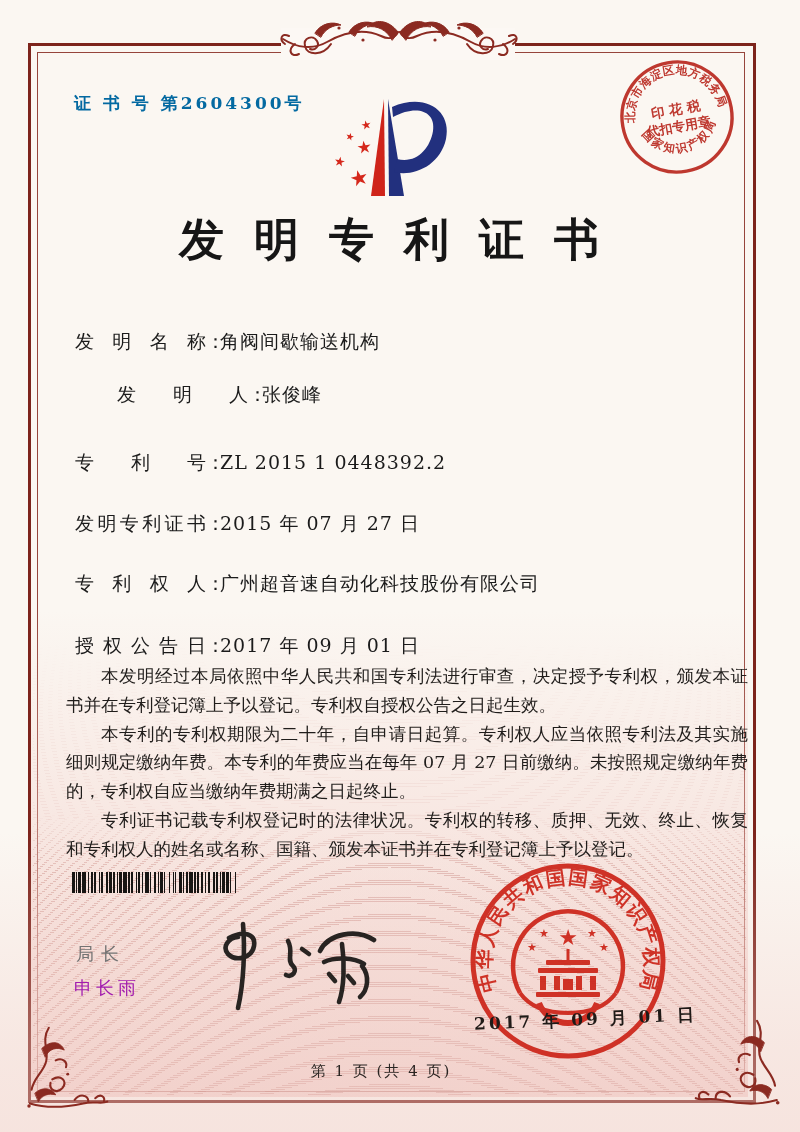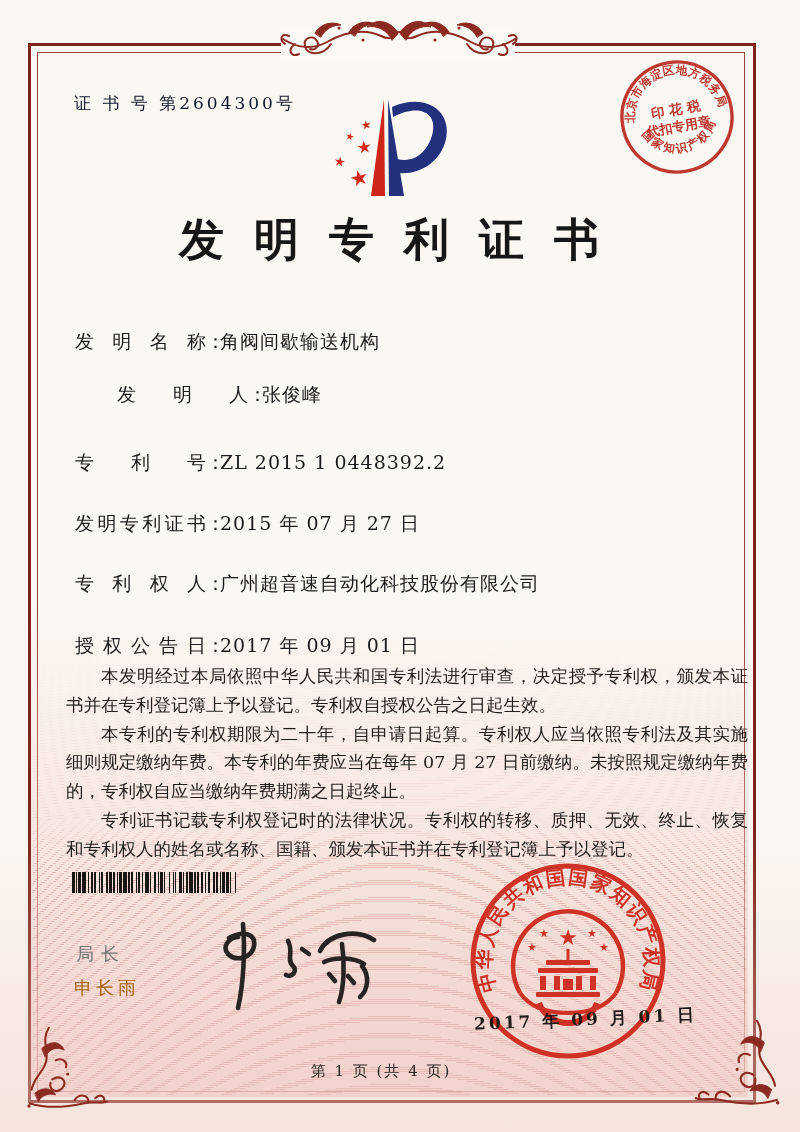--- a/index.html
+++ b/index.html
@@ -34,37 +34,37 @@
     -webkit-mask-image:linear-gradient(180deg,rgba(0,0,0,0),#000 20%);
     mask-image:linear-gradient(180deg,rgba(0,0,0,0),#000 20%);
   }
   .guilloche2{
     left:33px;top:640px;width:713px;height:180px;pointer-events:none;opacity:.35;
     background:repeating-radial-gradient(170% 140% at 50% -120%,rgba(184,104,96,0.22) 0 1px,rgba(0,0,0,0) 1px 7px);
     -webkit-mask-image:linear-gradient(180deg,rgba(0,0,0,0),#000 80%);
     mask-image:linear-gradient(180deg,rgba(0,0,0,0),#000 80%);
   }
   
-  .cert-no{left:74px;top:92px;font-size:17px;letter-spacing:3px;color:#0f172a;}
+  .cert-no{left:74px;top:92px;font-size:17px;letter-spacing:3px;color:#0369a1;font-weight:bold;}
   .title{
     left:28px;top:210px;width:722px;text-align:center;
     font-size:45px;font-weight:700;color:#161616;
     letter-spacing:30px;text-indent:30px;
   }
   .field{left:75px;width:660px;font-size:19px;color:#1b1b1b;white-space:nowrap;}
   .f-label{display:inline-block;width:131px;text-align:justify;text-align-last:justify;}
   .f-colon{display:inline-block;width:14px;}
   .f-value{letter-spacing:1px;}
   .body-text{
     left:66px;top:662px;width:682px;font-size:17.5px;line-height:28.8px;color:#201d1b;
     text-align:justify;
   }
   .body-text p{margin:0;text-indent:2em;}
   .signer-title{left:76px;top:942px;font-size:18px;letter-spacing:7px;color:#737373;}
-  .signer-name{left:74px;top:976px;font-size:18px;letter-spacing:4px;color:#a16207;}
+  .signer-name{left:74px;top:976px;font-size:18px;letter-spacing:4px;color:#a21caf;}
   .footer{left:28px;top:1062px;width:706px;text-align:center;font-size:15px;letter-spacing:2px;color:#2a2522;}
   .seal-date{
     left:474px;top:1008px;font-size:17px;letter-spacing:3px;font-weight:600;color:#1f1a17;
     transform:rotate(-2.5deg);
   }
   
   .barcode{left:72px;top:872px;width:219px;height:21px;overflow:hidden;white-space:nowrap;font-size:0;}
   .barcode .b{display:inline-block;height:21px;background:#181513;}
   .barcode .g{display:inline-block;height:21px;}
   

